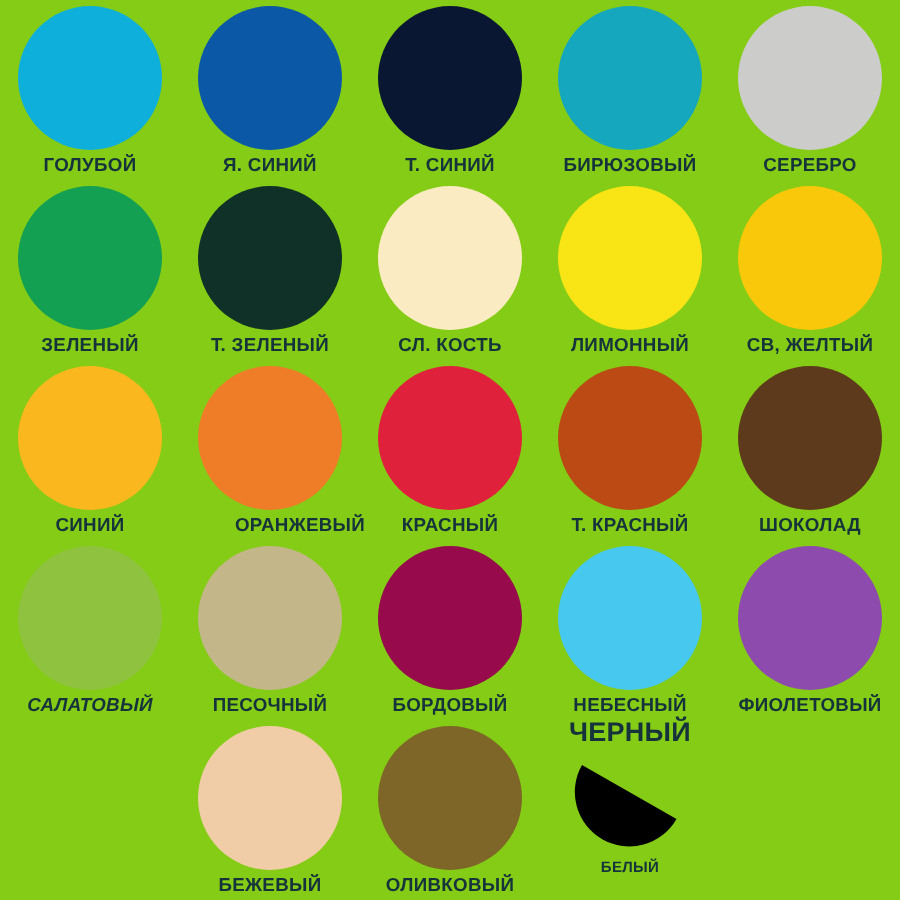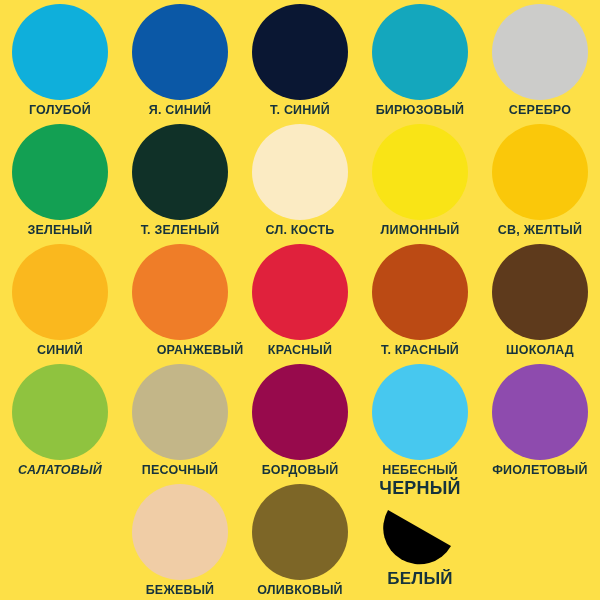--- a/index.html
+++ b/index.html
@@ -10,21 +10,21 @@
   body {
     width: 600px;
     height: 600px;
     overflow: hidden;
     font-family: "Liberation Sans", sans-serif;
   }
   .palette {
     position: relative;
     width: 600px;
     height: 600px;
-    background: #fde047;
+    background: #84cc16;
   }
   .swatch-row {
     display: flex;
     flex-direction: row;
     width: 600px;
     height: 120px;
   }
   .swatch-cell {
     width: 120px;
     height: 120px;
@@ -81,21 +81,21 @@
     width: 78px;
     height: 70px;
     margin-top: 2px;
     position: relative;
   }
   .split-disc-wrap svg {
     display: block;
   }
   .split-bottom-label {
     font-family: "Liberation Sans", sans-serif;
-    font-size: 17px;
+    font-size: 10px;
     font-weight: bold;
     letter-spacing: 0.2px;
     color: #16333c;
     line-height: 14px;
     margin-top: 5px;
     white-space: nowrap;
   }
 </style>
 </head>
 <body style="background: rgb(255, 255, 255);">

